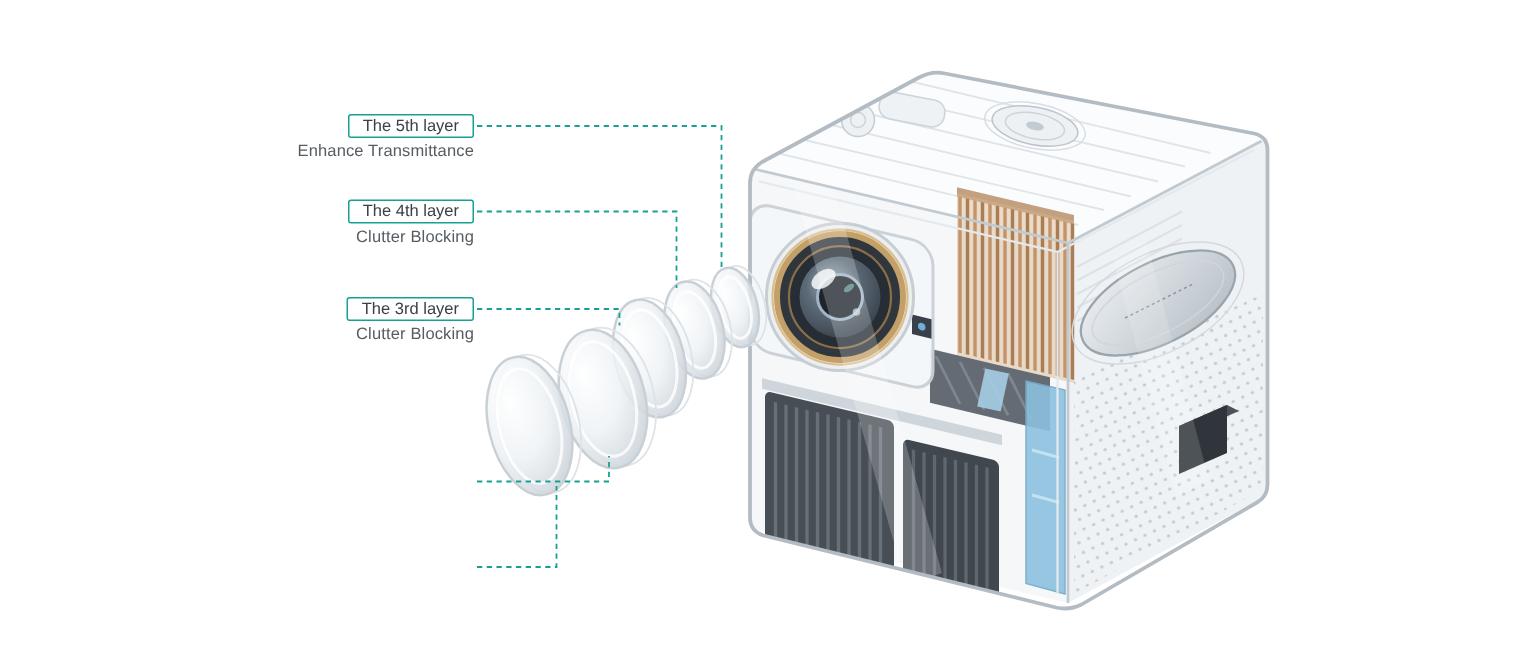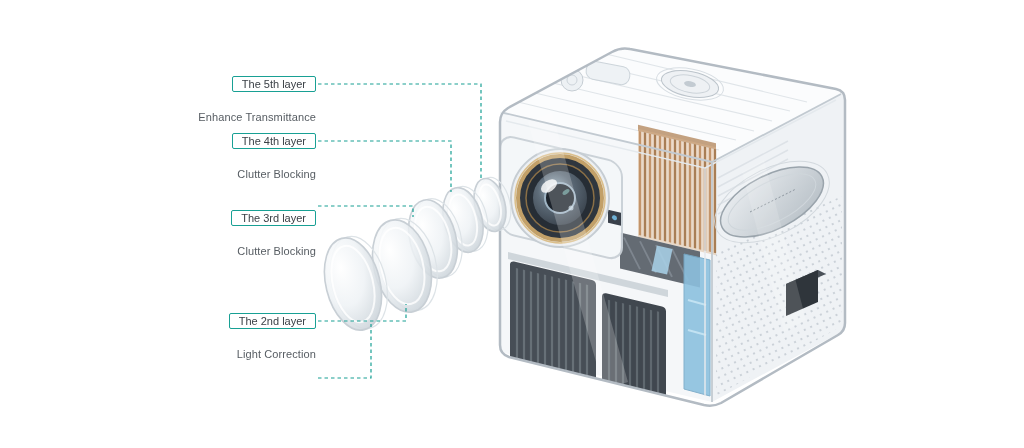--- a/index.html
+++ b/index.html
@@ -11,21 +11,21 @@
   .callout{
     position:absolute;right:708px;display:flex;flex-direction:column;
     align-items:flex-end;z-index:5;
   }
   .badge{
     border:1px solid #18a094;border-radius:2px;background:#ffffff;
     color:#3b4046;font-size:11px;line-height:14px;padding:0 9px;
     white-space:nowrap;
   }
   .desc{
-    margin-top:19px;color:#565c62;font-size:11px;line-height:13px;
+    margin-top:3px;color:#565c62;font-size:11px;line-height:13px;
     white-space:nowrap;letter-spacing:.1px;
   }
 </style>
 </head>
 <body>
 
 <div class="stage">
 
   <svg width="1024" height="448" viewBox="0 0 1024 448">
     <defs>
@@ -242,22 +242,18 @@
   </svg>
 
   <div class="callout" style="top:76px">
     <div class="badge">The 5th layer</div>
     <div class="desc">Enhance Transmittance</div>
   </div>
   <div class="callout" style="top:133px">
     <div class="badge">The 4th layer</div>
     <div class="desc">Clutter Blocking</div>
   </div>
-  <div class="callout" style="top:210px">
+  <div class="callout" style="top:198px">
     <div class="badge">The 3rd layer</div>
     <div class="desc">Clutter Blocking</div>
   </div>
-  <div class="callout" style="top:313px">
-    <div class="badge">The 2nd layer</div>
-    <div class="desc">Light Correction</div>
-  </div>
 
 </div>
 
 </body></html>

